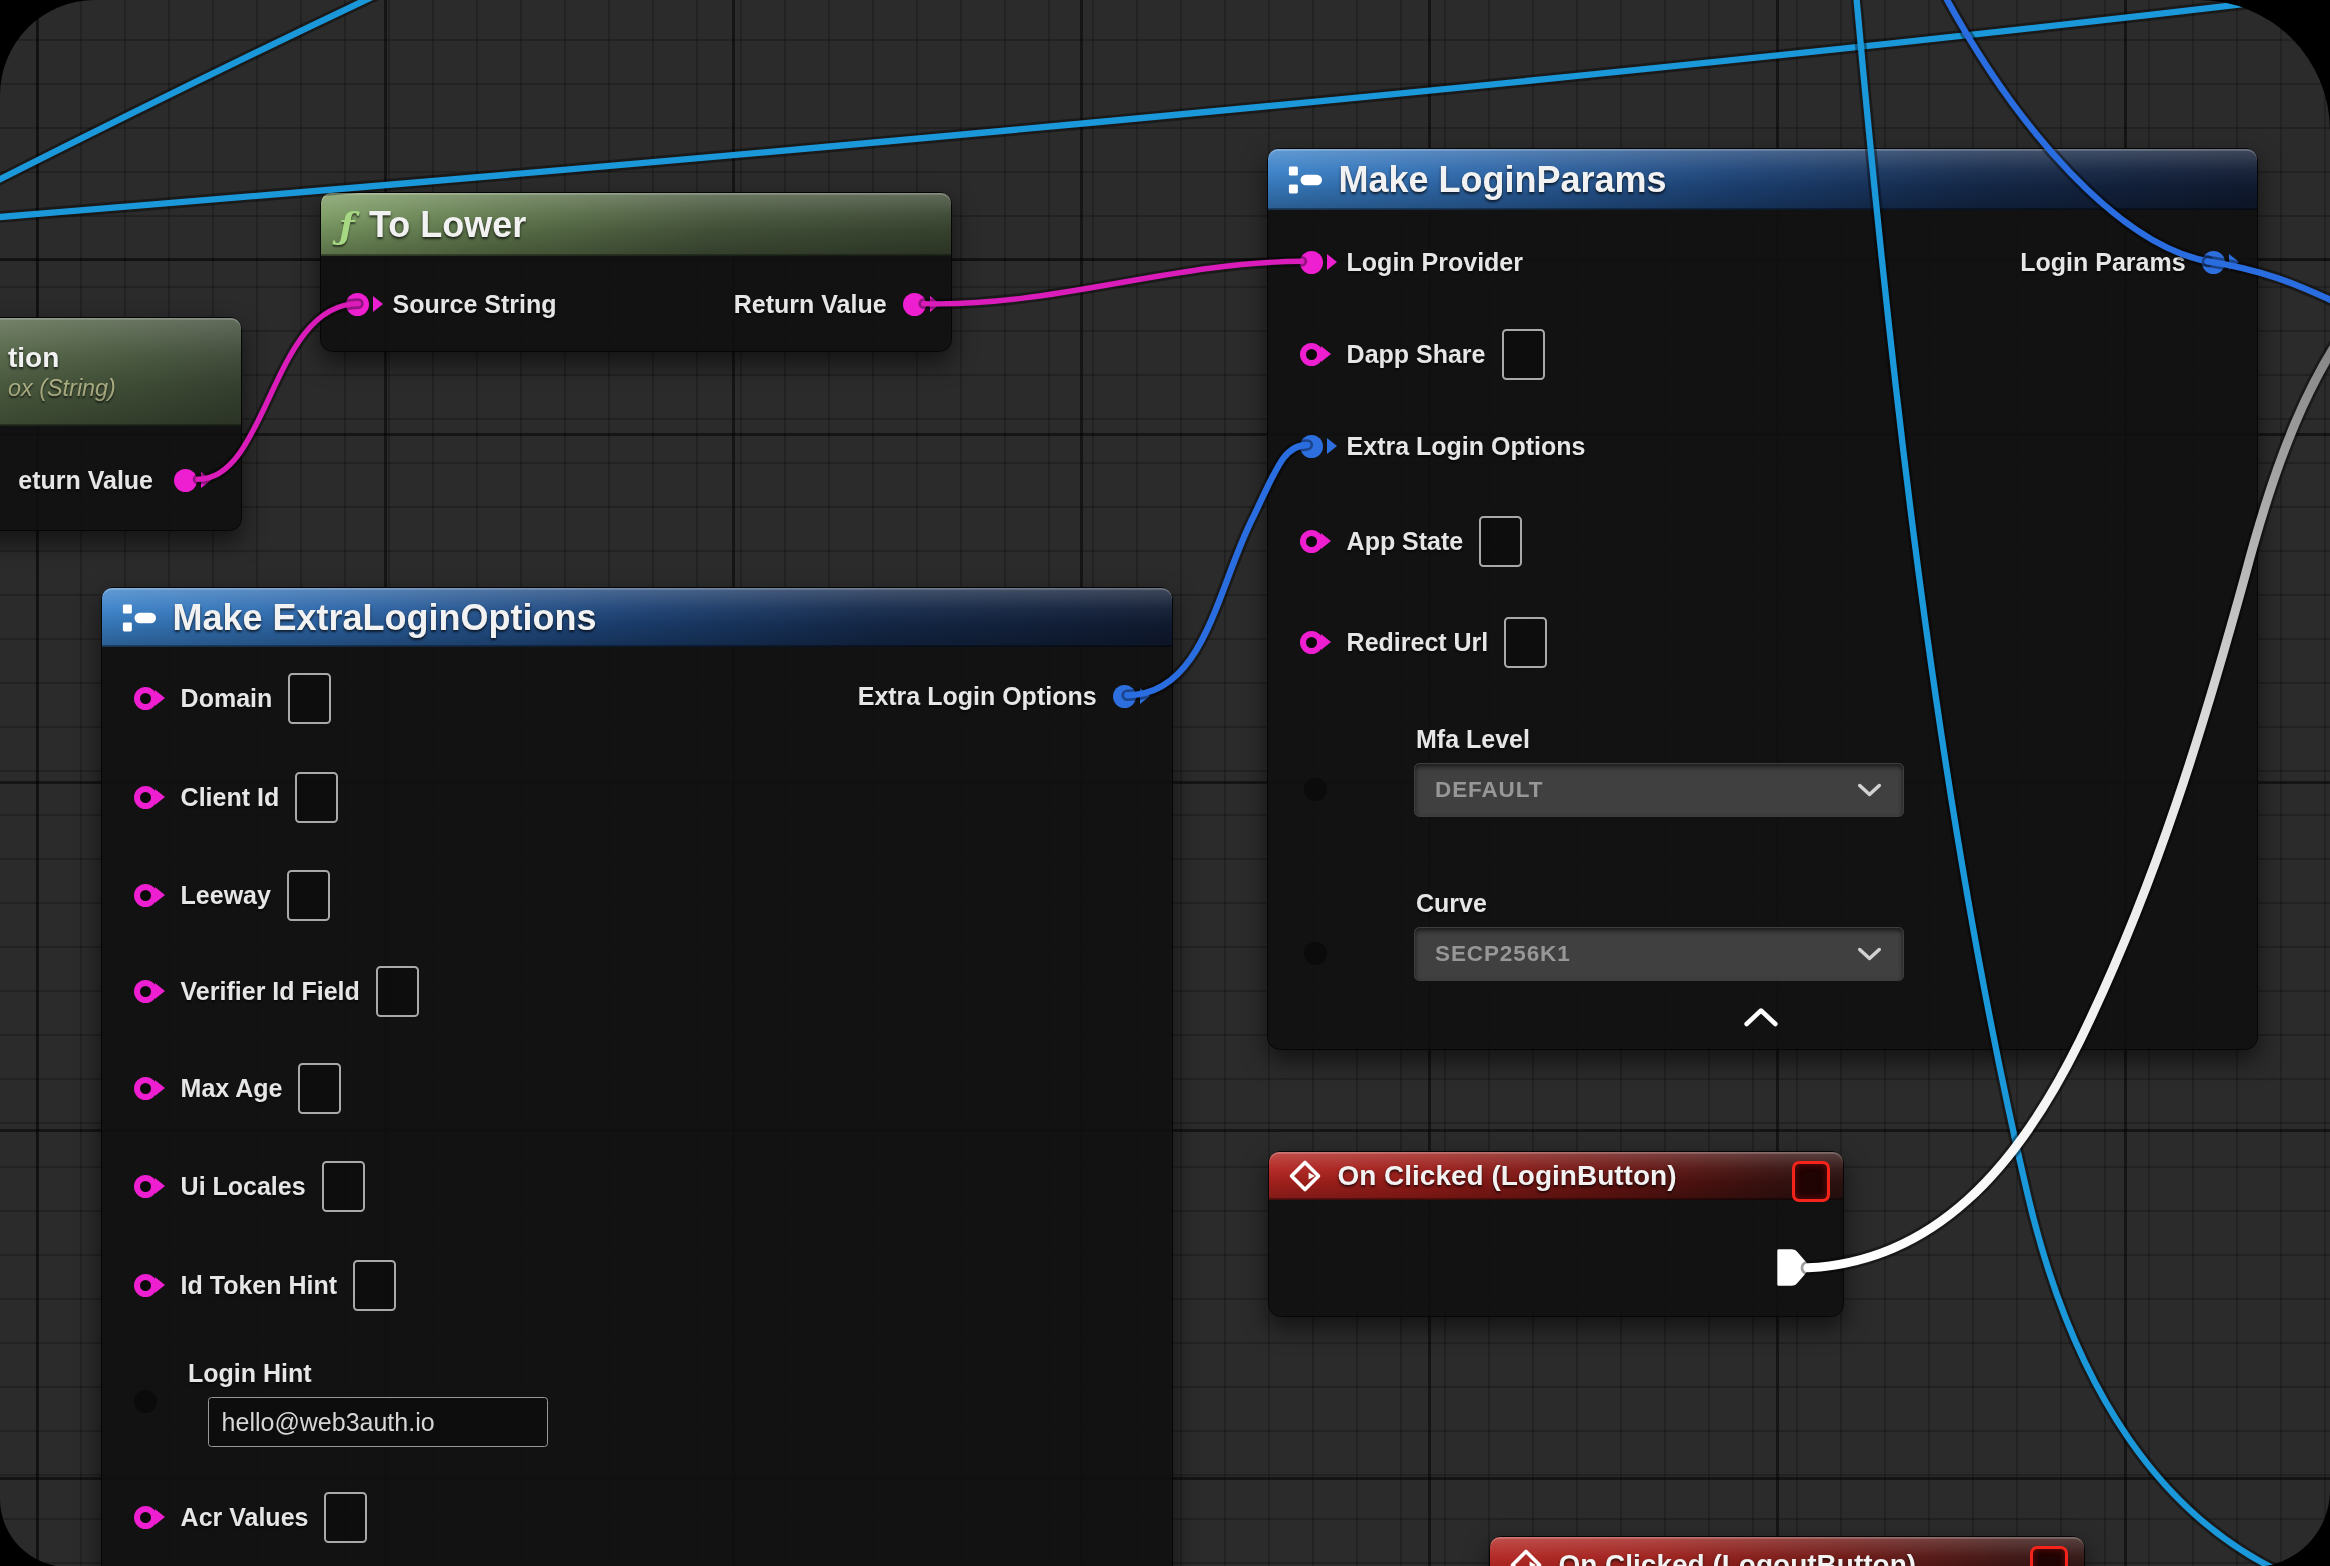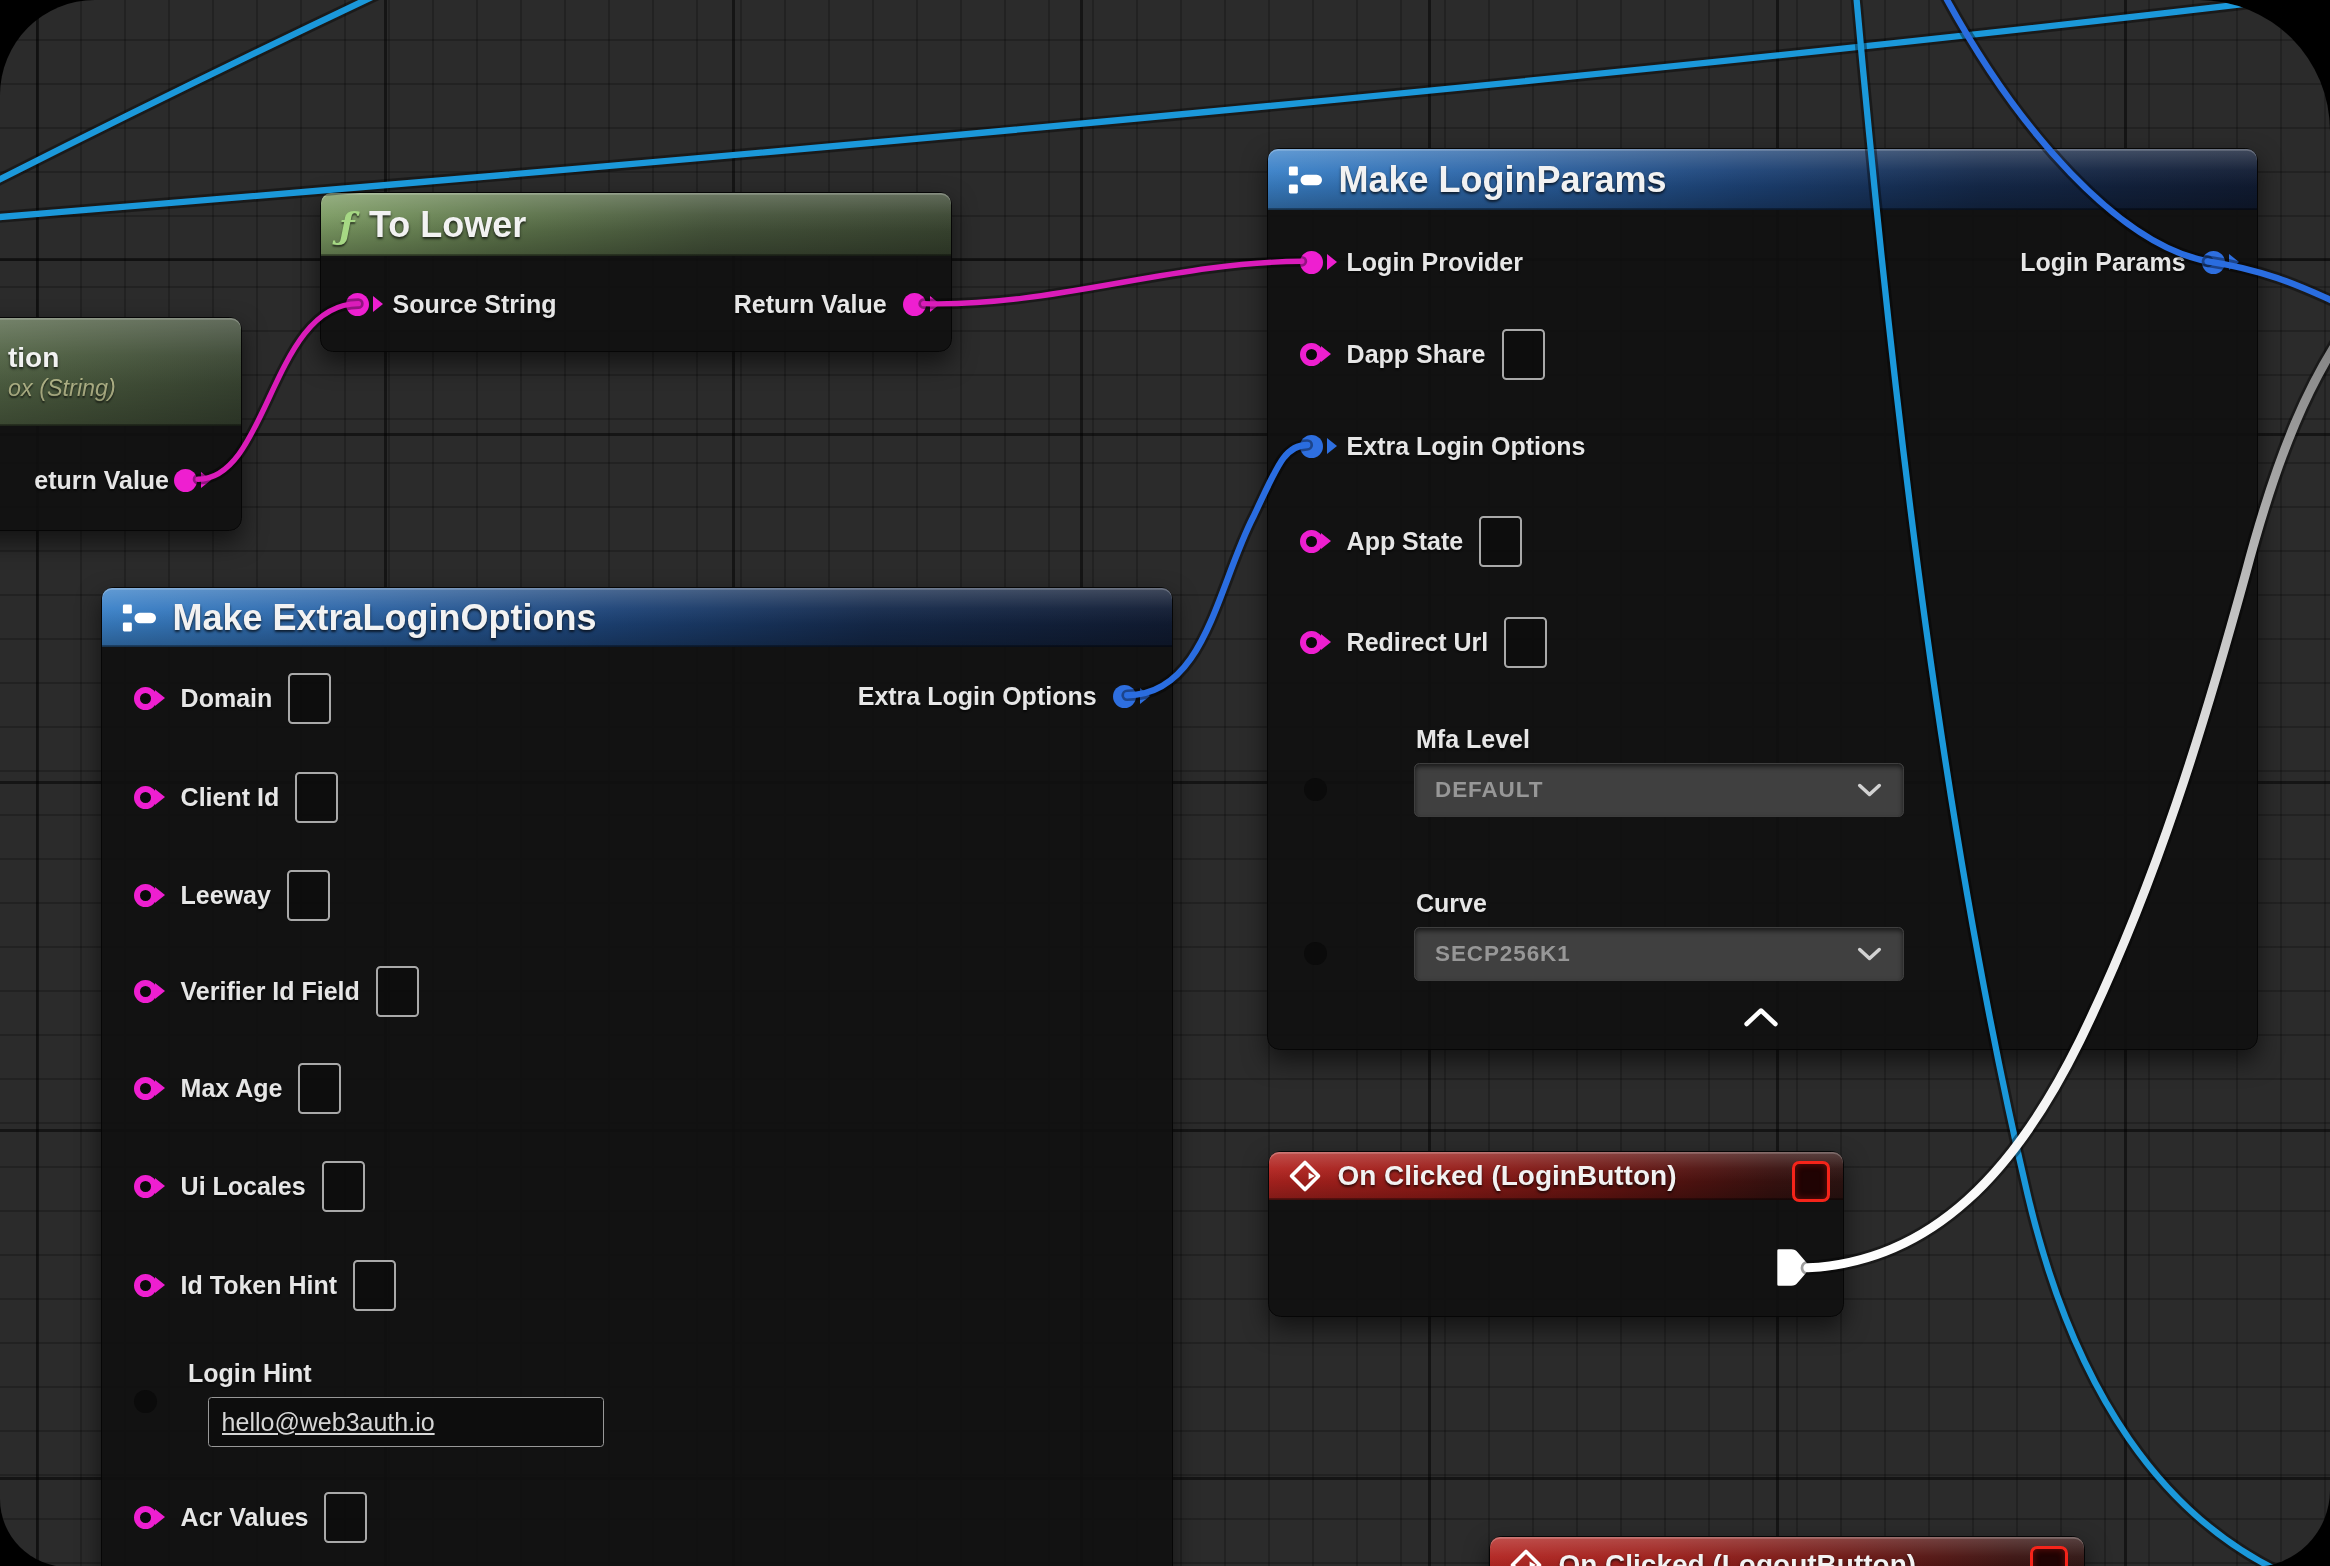--- a/index.html
+++ b/index.html
@@ -58,21 +58,21 @@
 <body>
 
 <div class="canvas">
 
   <div class="node" style="left:-135px;top:317px;width:375px;height:212px;">
     <div class="node-header hdr-green2" style="height:108px;align-items:flex-start;flex-direction:column;justify-content:center;gap:1.8px;padding-left:142px;">
       <div class="node-title" style="font-size:28px;">tion</div>
       <div class="node-subtle">ox (String)</div>
     </div>
     <div class="row" style="top:138px;left:0;width:375px;">
-      <span class="pin-label" style="position:absolute;right:72px;">eturn Value</span>
+      <span class="pin-label" style="position:absolute;right:88px;">eturn Value</span>
       <span class="pin filled" style="--c:#ee1fd0;position:absolute;left:308px;"></span>
     </div>
   </div>
 
   <div class="node" style="left:320px;top:192px;width:630px;height:158px;">
     <div class="node-header hdr-green" style="height:63px;">
       <span class="fn-icon">ƒ</span>
       <span class="node-title">To Lower</span>
     </div>
     <div class="row" style="top:87px;left:25px;">
@@ -135,21 +135,21 @@
           <span class="checkbox"></span>
         </div>
         <div class="row" style="left: 32px; top: 905px;">
           <span class="pin hollow" style="--c: #ee1fd0;"></span>
           <span class="pin-label">Acr Values</span>
           <span class="checkbox"></span>
         </div>
       </div>
   <span class="field-label" style="left: 86px; top: 771px;">Login Hint</span>
       <span class="pin hollow" style="position: absolute; left: 32px; top: 802px;"></span>
-      <input type="text" class="text-input" value="hello@web3auth.io" style="left: 106px; top: 809px; width: 396px; height: 50px; text-decoration: underline;">
+      <input type="text" class="text-input" value="hello@web3auth.io" style="left: 106px; top: 809px; width: 340px; height: 50px;">
     </div>
 
   <div class="node" id="node-lp" style="left:1267px;top:148px;width:989px;height:900px;">
     <div class="node-header hdr-blue" style="height:61px;">
       <svg class="struct-icon" width="38" height="34" viewBox="0 0 42 38">
         <rect x="3" y="4" width="10" height="10" rx="1.5" fill="#fff"></rect>
         <rect x="3" y="24" width="10" height="10" rx="1.5" fill="#fff"></rect>
         <rect x="16" y="13" width="24" height="12" rx="6" fill="#fff"></rect>
       </svg>
       <span class="node-title">Make LoginParams</span>

